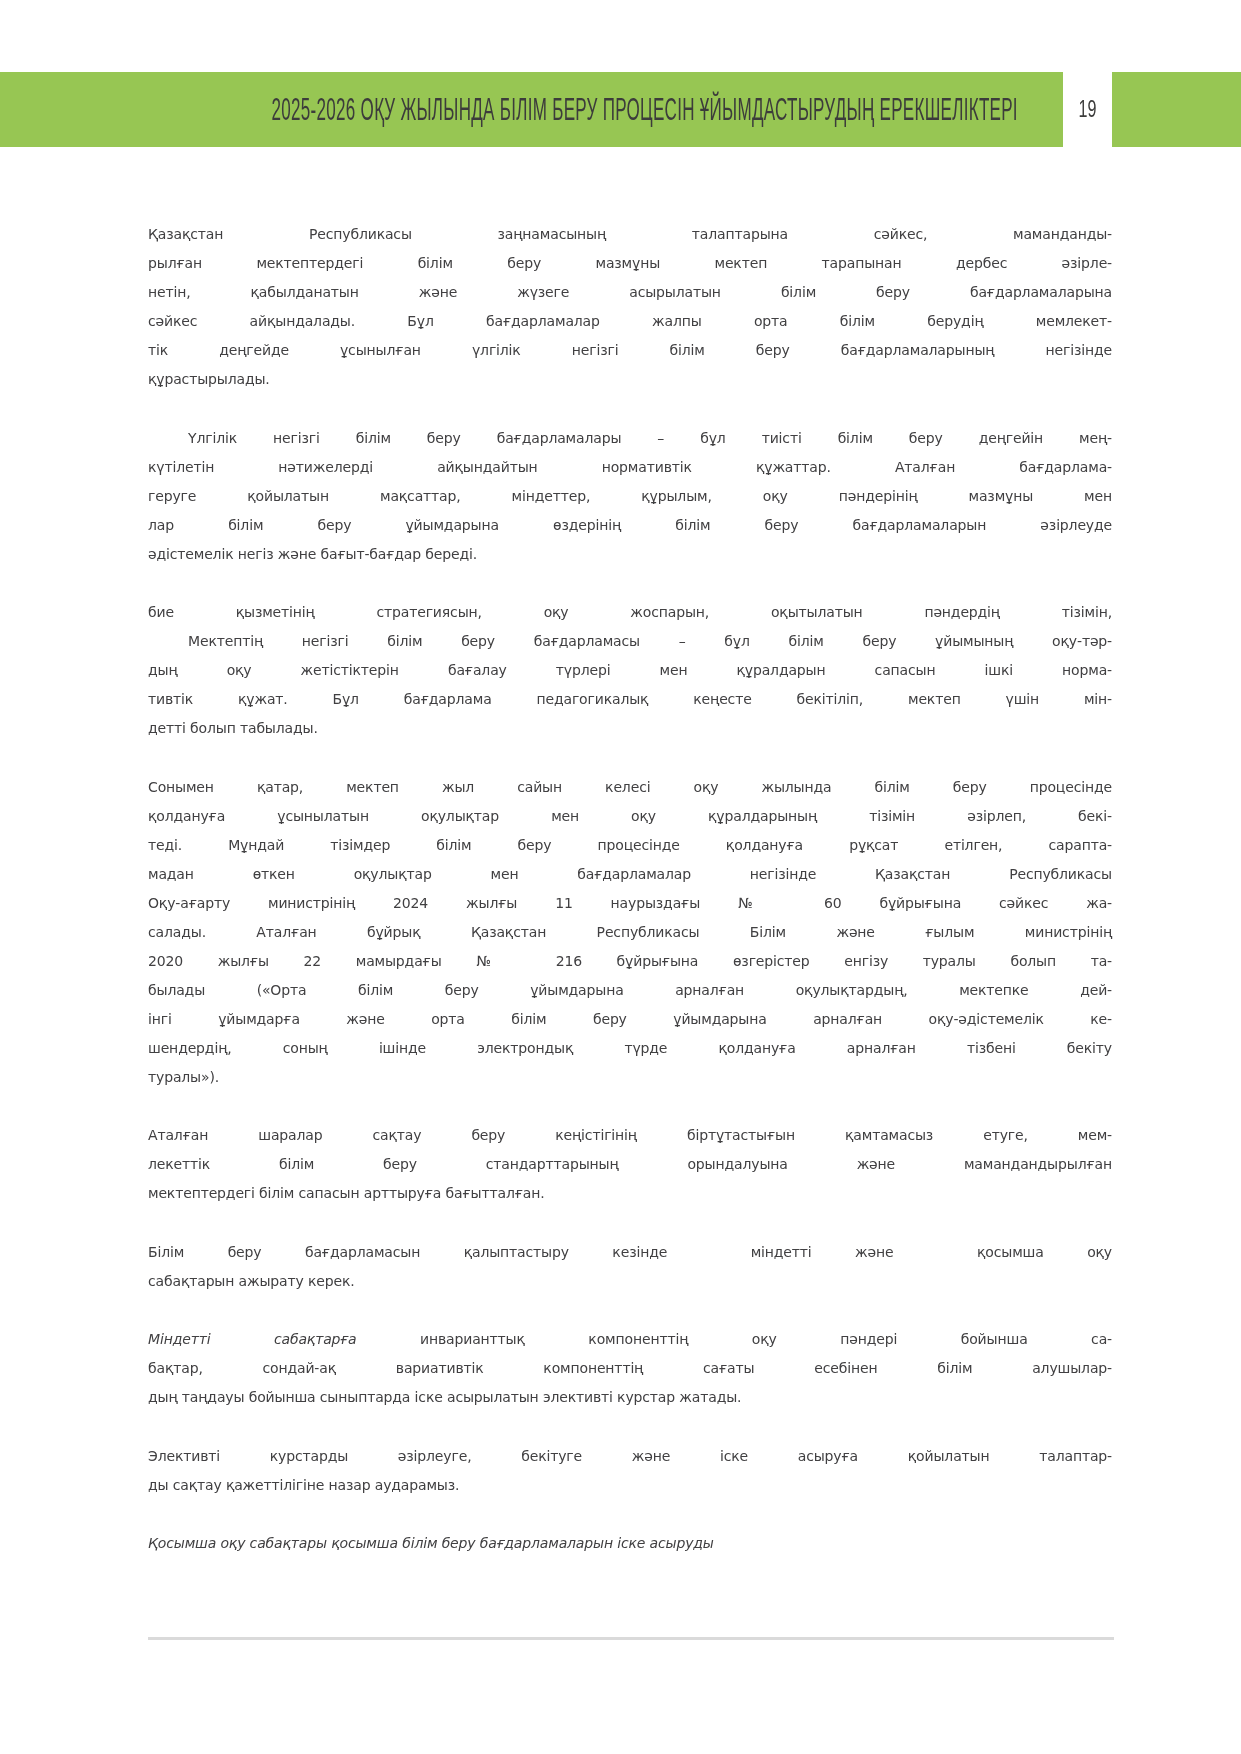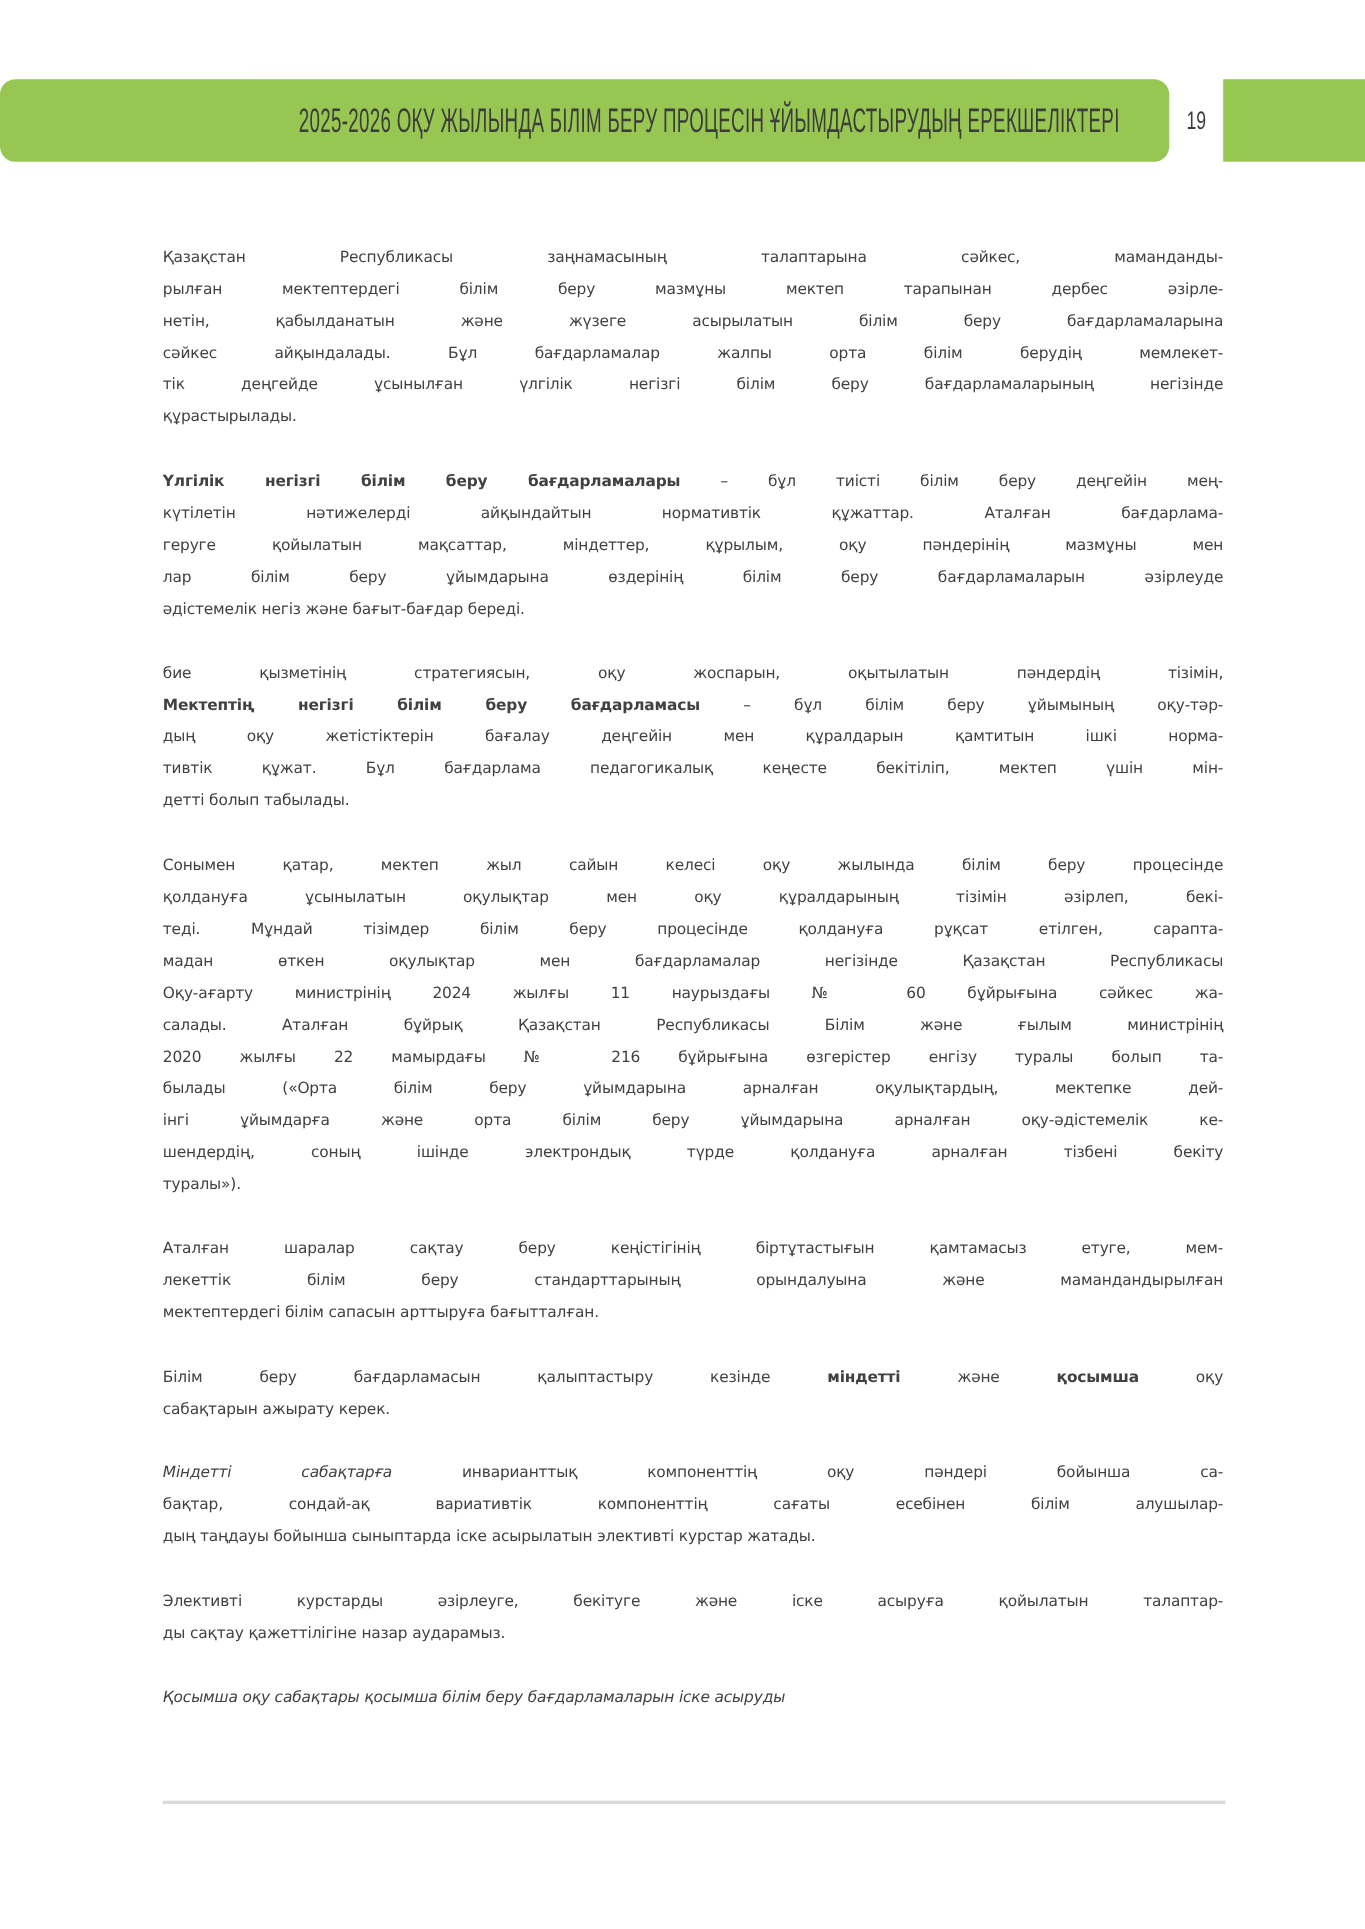--- a/index.html
+++ b/index.html
@@ -19,21 +19,20 @@
     font-family:"DejaVu Sans","Liberation Sans",sans-serif;
   }
   
   .header-bar{
     position:absolute;left:0;top:72px;
     width:1063px;height:75px;
     background:var(--header-green);
     display:flex;align-items:center;justify-content:flex-end;
     padding-right:45px;
     overflow:hidden;
-    border-radius:14px;
   }
   .header-title{
     display:inline-block;
     font-family:"Liberation Sans",sans-serif;
     font-size:31px;line-height:1;
     letter-spacing:0.5px;
     color:var(--title-color);
     white-space:nowrap;
     transform:scaleX(0.55);
     transform-origin:100% 50%;
@@ -62,21 +61,21 @@
     letter-spacing:-0.15px;
   }
   .paragraph{margin-bottom:29.5px;}
   .paragraph:last-child{margin-bottom:0;}
   .line{
     text-align:justify;
     text-align-last:justify;
     white-space:normal;
   }
   .line.last{text-align-last:left;}
-  .seg.bold{font-weight:bold;}
+  .seg.bold{font-weight:normal;margin-left:40px;}
   .seg.italic{font-style:italic;}
   .seg.bold-italic{font-weight:normal;font-style:italic;}
   
   .footer-divider{
     position:absolute;left:148px;top:1637px;
     width:966px;height:3px;
     background:var(--divider-color);
   }
 </style>
 </head>
@@ -104,21 +103,21 @@
       <div class="paragraph">
         <div class="line"><span class="seg bold">Үлгілік негізгі білім беру бағдарламалары</span><span class="seg normal"> – бұл тиісті білім беру деңгейін мең-</span></div>
         <div class="line"><span class="seg normal">күтілетін нәтижелерді айқындайтын нормативтік құжаттар. Аталған бағдарлама-</span></div>
         <div class="line"><span class="seg normal">геруге қойылатын мақсаттар, міндеттер, құрылым, оқу пәндерінің мазмұны мен</span></div>
         <div class="line"><span class="seg normal">лар білім беру ұйымдарына өздерінің білім беру бағдарламаларын әзірлеуде</span></div>
         <div class="line last"><span class="seg normal">әдістемелік негіз және бағыт-бағдар береді.</span></div>
       </div>
       <div class="paragraph">
         <div class="line"><span class="seg normal">бие қызметінің стратегиясын, оқу жоспарын, оқытылатын пәндердің тізімін,</span></div>
         <div class="line"><span class="seg bold">Мектептің негізгі білім беру бағдарламасы</span><span class="seg normal"> – бұл білім беру ұйымының оқу-тәр-</span></div>
-        <div class="line"><span class="seg normal">дың оқу жетістіктерін бағалау деңгейін мен құралдарын қамтитын ішкі норма-</span></div>
+        <div class="line"><span class="seg normal">дың оқу жетістіктерін бағалау түрлері мен құралдарын сапасын ішкі норма-</span></div>
         <div class="line"><span class="seg normal">тивтік құжат. Бұл бағдарлама педагогикалық кеңесте бекітіліп, мектеп үшін мін-</span></div>
         <div class="line last"><span class="seg normal">детті болып табылады.</span></div>
       </div>
       <div class="paragraph">
         <div class="line"><span class="seg normal">Сонымен қатар, мектеп жыл сайын келесі оқу жылында білім беру процесінде</span></div>
         <div class="line"><span class="seg normal">қолдануға ұсынылатын оқулықтар мен оқу құралдарының тізімін әзірлеп, бекі-</span></div>
         <div class="line"><span class="seg normal">теді. Мұндай тізімдер білім беру процесінде қолдануға рұқсат етілген, сарапта-</span></div>
         <div class="line"><span class="seg normal">мадан өткен оқулықтар мен бағдарламалар негізінде Қазақстан Республикасы</span></div>
         <div class="line"><span class="seg normal">Оқу-ағарту министрінің 2024 жылғы 11 наурыздағы № 60 бұйрығына сәйкес жа-</span></div>
         <div class="line"><span class="seg normal">салады. Аталған бұйрық Қазақстан Республикасы Білім және ғылым министрінің</span></div>

